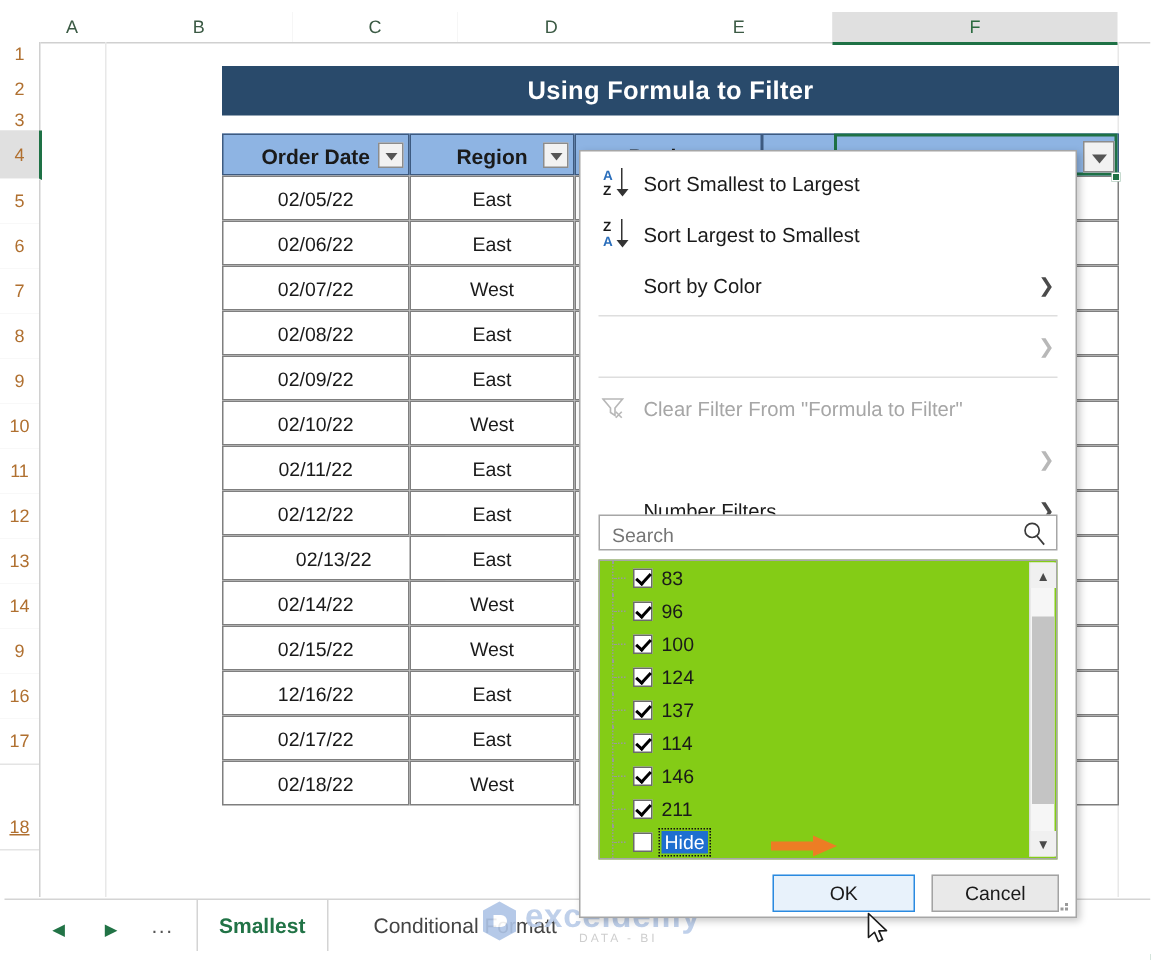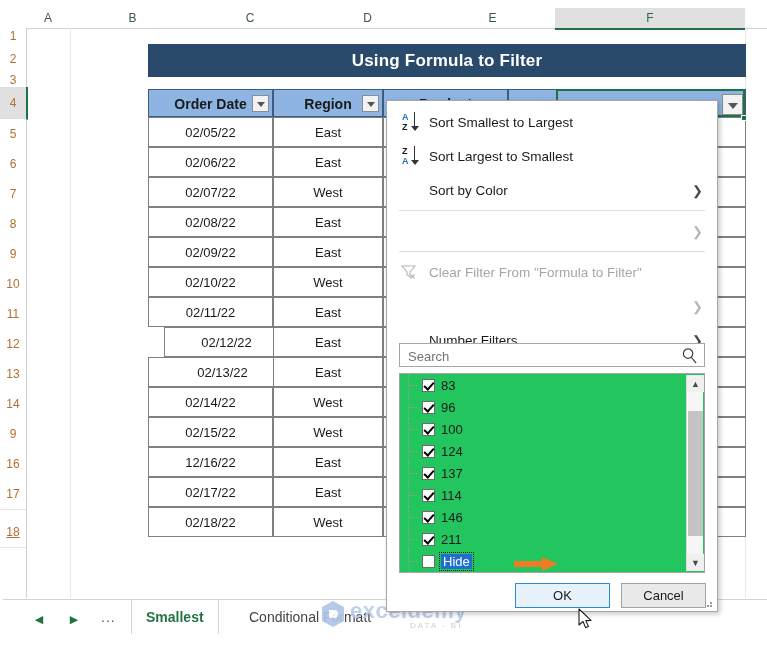--- a/index.html
+++ b/index.html
@@ -98,21 +98,21 @@
   
   .searchwrap{position:absolute;left:12px;top:242px;width:306px;height:24px;
               border:1px solid #a6a6a6;background:#ffffff;box-sizing:border-box;}
   .searchwrap input{border:0;outline:0;width:262px;height:22px;margin:0 0 0 6px;
                     font-size:13px;color:#8a8a8a;font-family:"Liberation Sans",sans-serif;
                     background:transparent;}
   .magni{position:absolute;right:6px;top:3px;width:17px;height:17px;}
 
   
   .listbox{position:absolute;left:12px;top:272px;width:306px;height:200px;
-           border:1px solid #a6a6a6;background:#22c55e;box-sizing:border-box;overflow:hidden;}
+           border:1px solid #a6a6a6;background:#84cc16;box-sizing:border-box;overflow:hidden;}
   .litem{position:relative;height:22px;display:flex;align-items:center;padding-left:22px;
          font-size:13px;color:#1a1a1a;}
   .litem .tree{position:absolute;left:8px;top:0;width:10px;height:22px;
                border-left:1px dotted #9a9a9a;}
   .litem .tree:after{content:"";position:absolute;left:0;top:11px;width:8px;
                      border-top:1px dotted #9a9a9a;}
   .cbx{width:13px;height:13px;border:1px solid #6b6b6b;background:#ffffff;
        margin-right:6px;position:relative;flex:0 0 13px;box-sizing:border-box;}
   .cbx.on:after{content:"";position:absolute;left:3px;top:0px;width:4px;height:8px;
                 border:solid #000;border-width:0 2px 2px 0;transform:rotate(42deg);}
@@ -152,21 +152,21 @@
   .stab{position:absolute;top:0;height:34px;line-height:34px;font-size:14px;
         padding:0 14px;color:#444;white-space:nowrap;}
   .stab.active{color:#217346;font-weight:bold;background:#ffffff;
                border-left:1px solid #d4d4d4;border-right:1px solid #d4d4d4;}
   .bottombar{position:absolute;left:0;bottom:0;width:767px;height:10px;background:#ffffff;}
   .greenline{position:absolute;left:3px;bottom:6px;width:764px;height:4px;background:#1e7145;}
 
   
   .wm{position:absolute;left:350px;top:598px;z-index:5;pointer-events:none;opacity:.9;}
   .wm .wtext{font-size:22px;font-weight:bold;color:#b9cbe8;letter-spacing:.5px;}
-  .wm .wsub{font-size:8px;color:#c9c9c9;letter-spacing:2px;margin-left:60px;margin-top:-3px;}
+  .wm .wsub{font-size:8px;color:#c9c9c9;letter-spacing:2px;margin-left:36px;margin-top:-3px;}
   .wm .hexlogo{position:absolute;left:-30px;top:2px;width:26px;height:28px;}
 </style>
 </head>
 <body>
 
 <div class="sheet">
 
   <div class="leftedge"></div>
 
   <div class="corner"></div>
@@ -191,21 +191,21 @@
     <div class="rowcell" style="top:181px;height:30px;line-height:30px;">8</div>
     <div class="rowcell" style="top:211px;height:30px;line-height:30px;">9</div>
     <div class="rowcell" style="top:241px;height:30px;line-height:30px;">10</div>
     <div class="rowcell" style="top:271px;height:30px;line-height:30px;">11</div>
     <div class="rowcell" style="top:301px;height:30px;line-height:30px;">12</div>
     <div class="rowcell" style="top:331px;height:30px;line-height:30px;">13</div>
     <div class="rowcell" style="top:361px;height:30px;line-height:30px;">14</div>
     <div class="rowcell" style="top:391px;height:30px;line-height:30px;">9</div>
     <div class="rowcell" style="top:421px;height:30px;line-height:30px;">16</div>
     <div class="rowcell" style="top:451px;height:30px;line-height:30px;">17</div>
-    <div class="rowcell" style="top:489px;height:30px;line-height:30px;text-decoration:underline;">18</div>
+    <div class="rowcell" style="top:508px;height:30px;line-height:30px;text-decoration:underline;">18</div>
   </div>
 
   <div class="gridv" style="left:70px;"></div>
   <div class="gridv" style="left:745px;"></div>
 
   <div class="titlebar">
     <span>Using Formula to Filter</span>
   </div>
 
   <div class="tbl">
@@ -270,21 +270,21 @@
           <div class="tcell" style="left: 485px; width: 113px;"></div>
         </div>
         <div class="trow">
           <div class="tcell" style="left: 0px; width: 125px;">02/11/22</div>
           <div class="tcell" style="left: 125px; width: 110px;">East</div>
           <div class="tcell" style="left: 235px; width: 125px; text-align: right; padding-right: 4px;">Arrowro</div>
           <div class="tcell" style="left: 360px; width: 125px;"></div>
           <div class="tcell" style="left: 485px; width: 113px;"></div>
         </div>
         <div class="trow">
-          <div class="tcell" style="left: 16px; width: 125px;">02/12/22</div>
+          <div class="tcell" style="left: 0px; width: 125px;">02/12/22</div>
           <div class="tcell" style="left: 125px; width: 110px;">East</div>
           <div class="tcell" style="left: 235px; width: 125px; text-align: right; padding-right: 4px;">Chocolate</div>
           <div class="tcell" style="left: 360px; width: 125px;"></div>
           <div class="tcell" style="left: 485px; width: 113px;"></div>
         </div>
         <div class="trow">
           <div class="tcell" style="left: 0px; width: 149px;">02/13/22</div>
           <div class="tcell" style="left: 125px; width: 110px;">East</div>
           <div class="tcell" style="left: 235px; width: 125px; text-align: right; padding-right: 4px;">Whole W</div>
           <div class="tcell" style="left: 360px; width: 125px;"></div>

